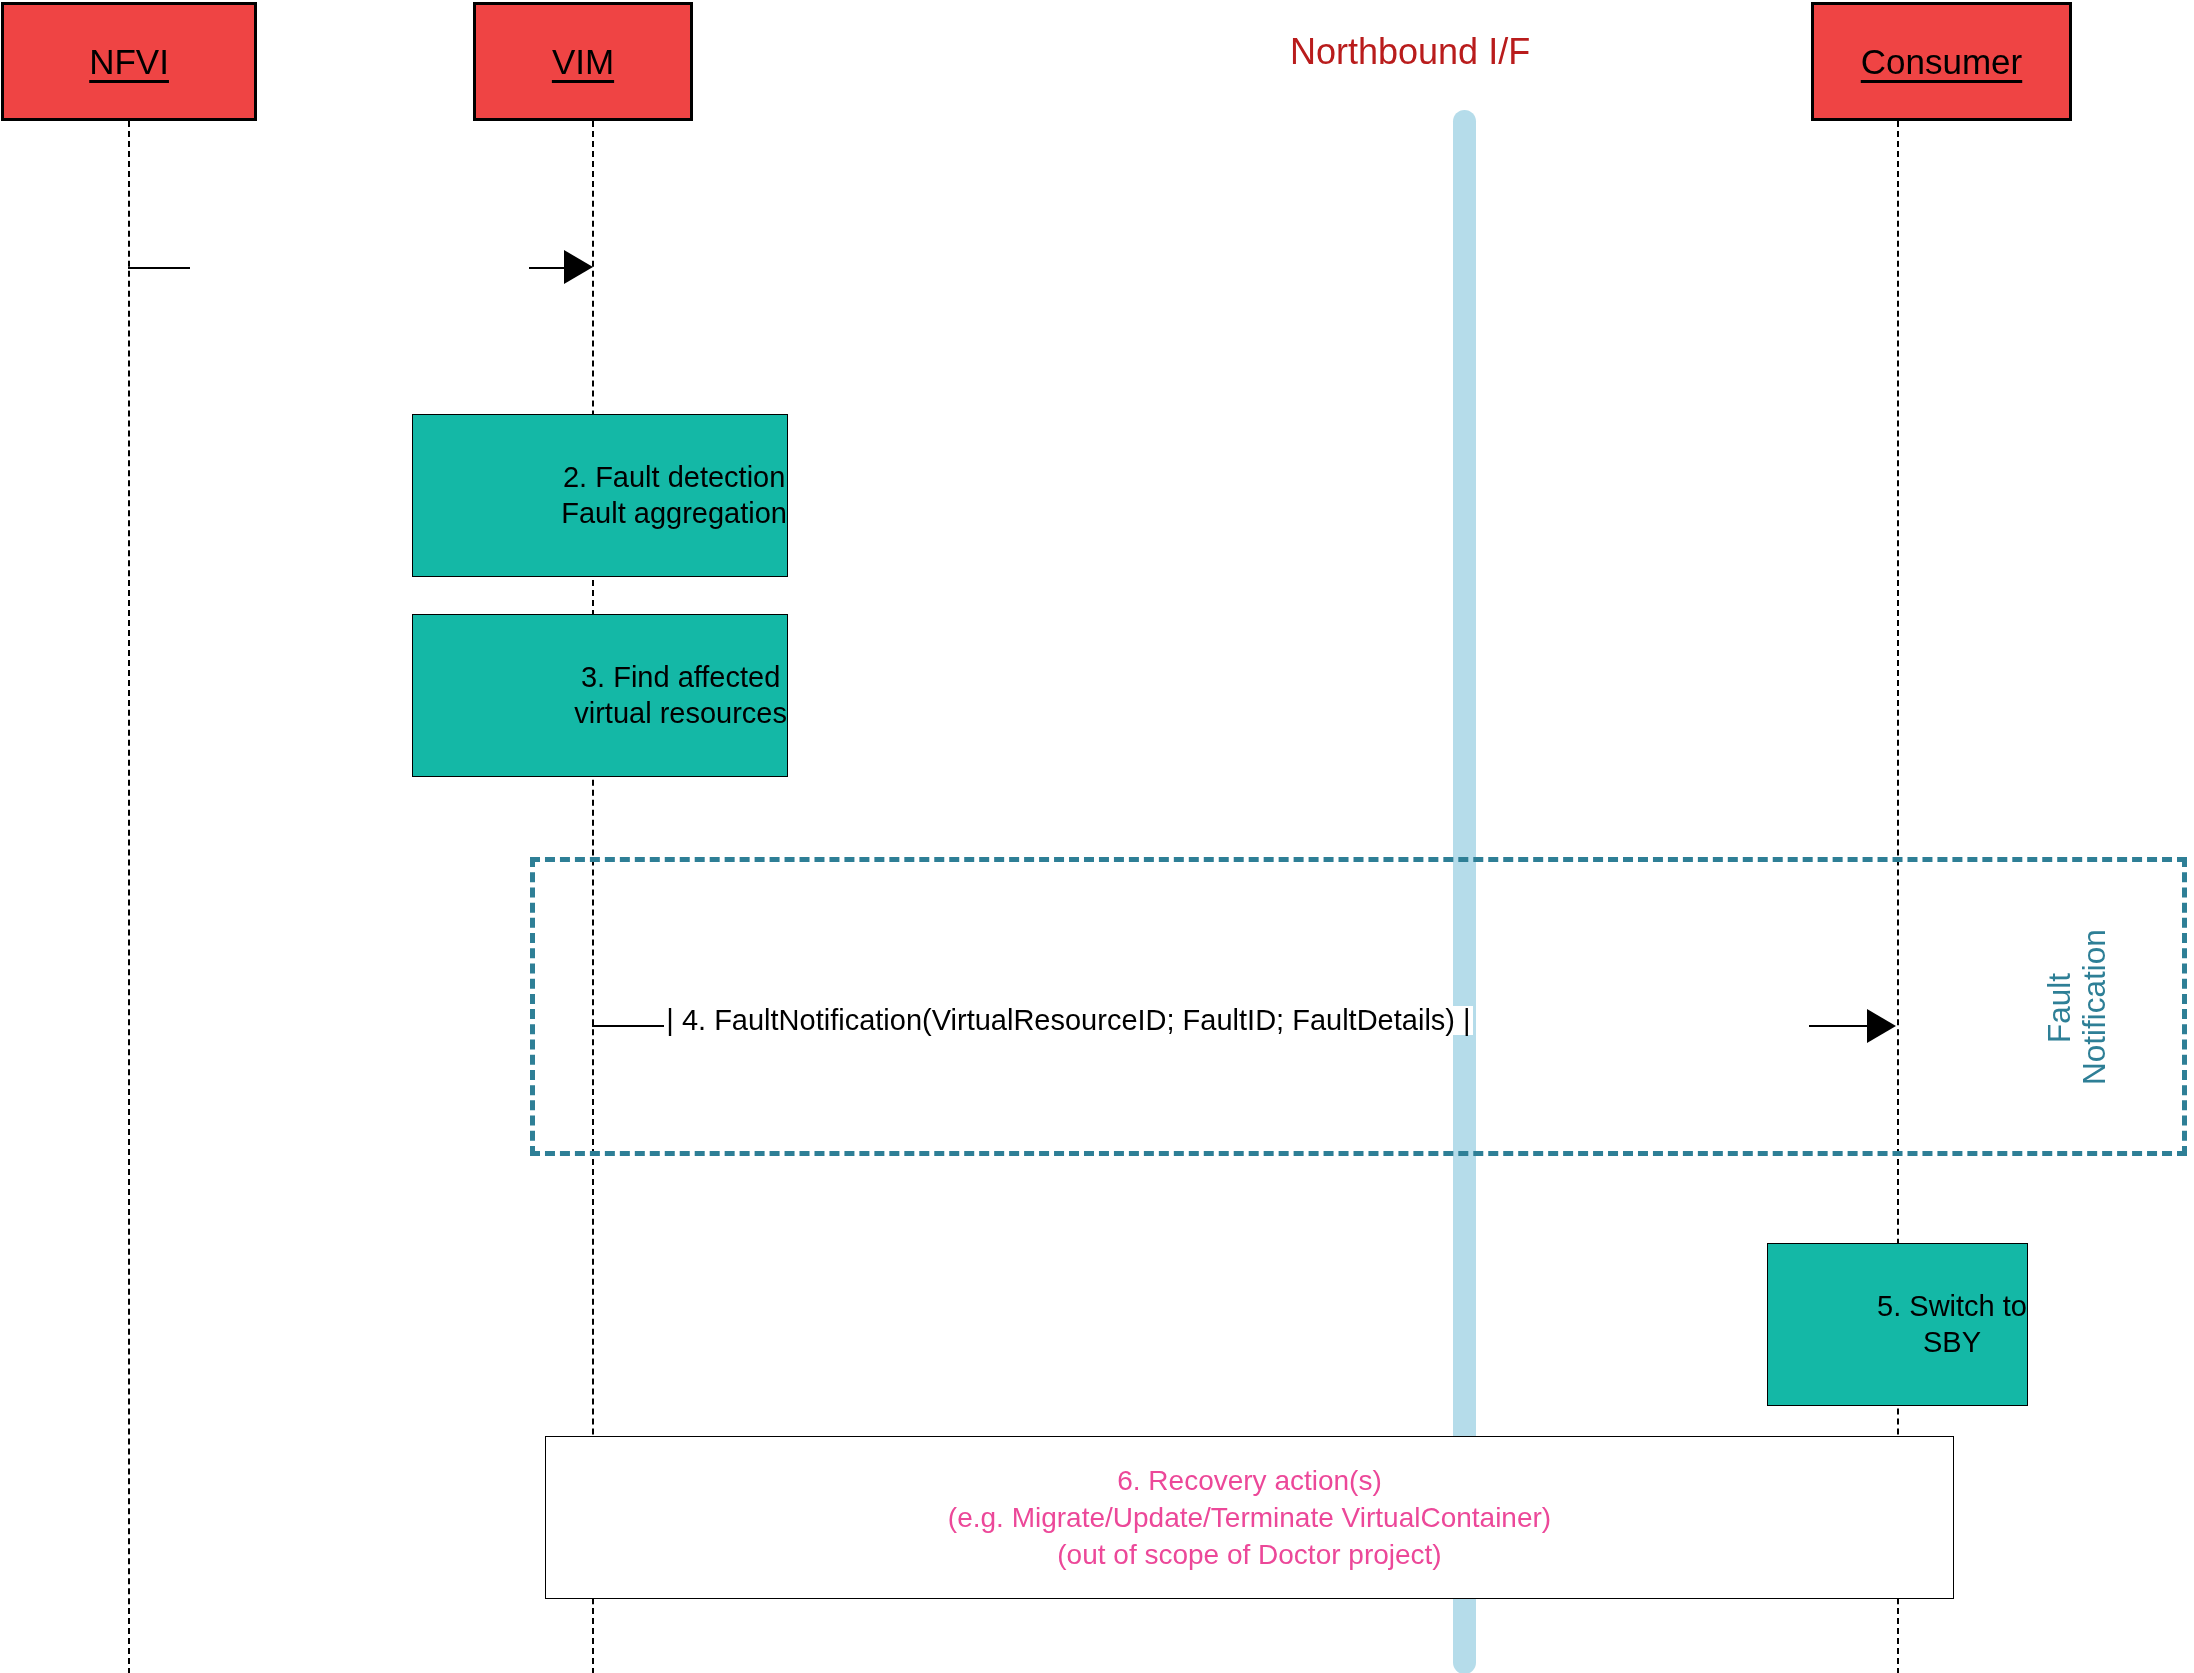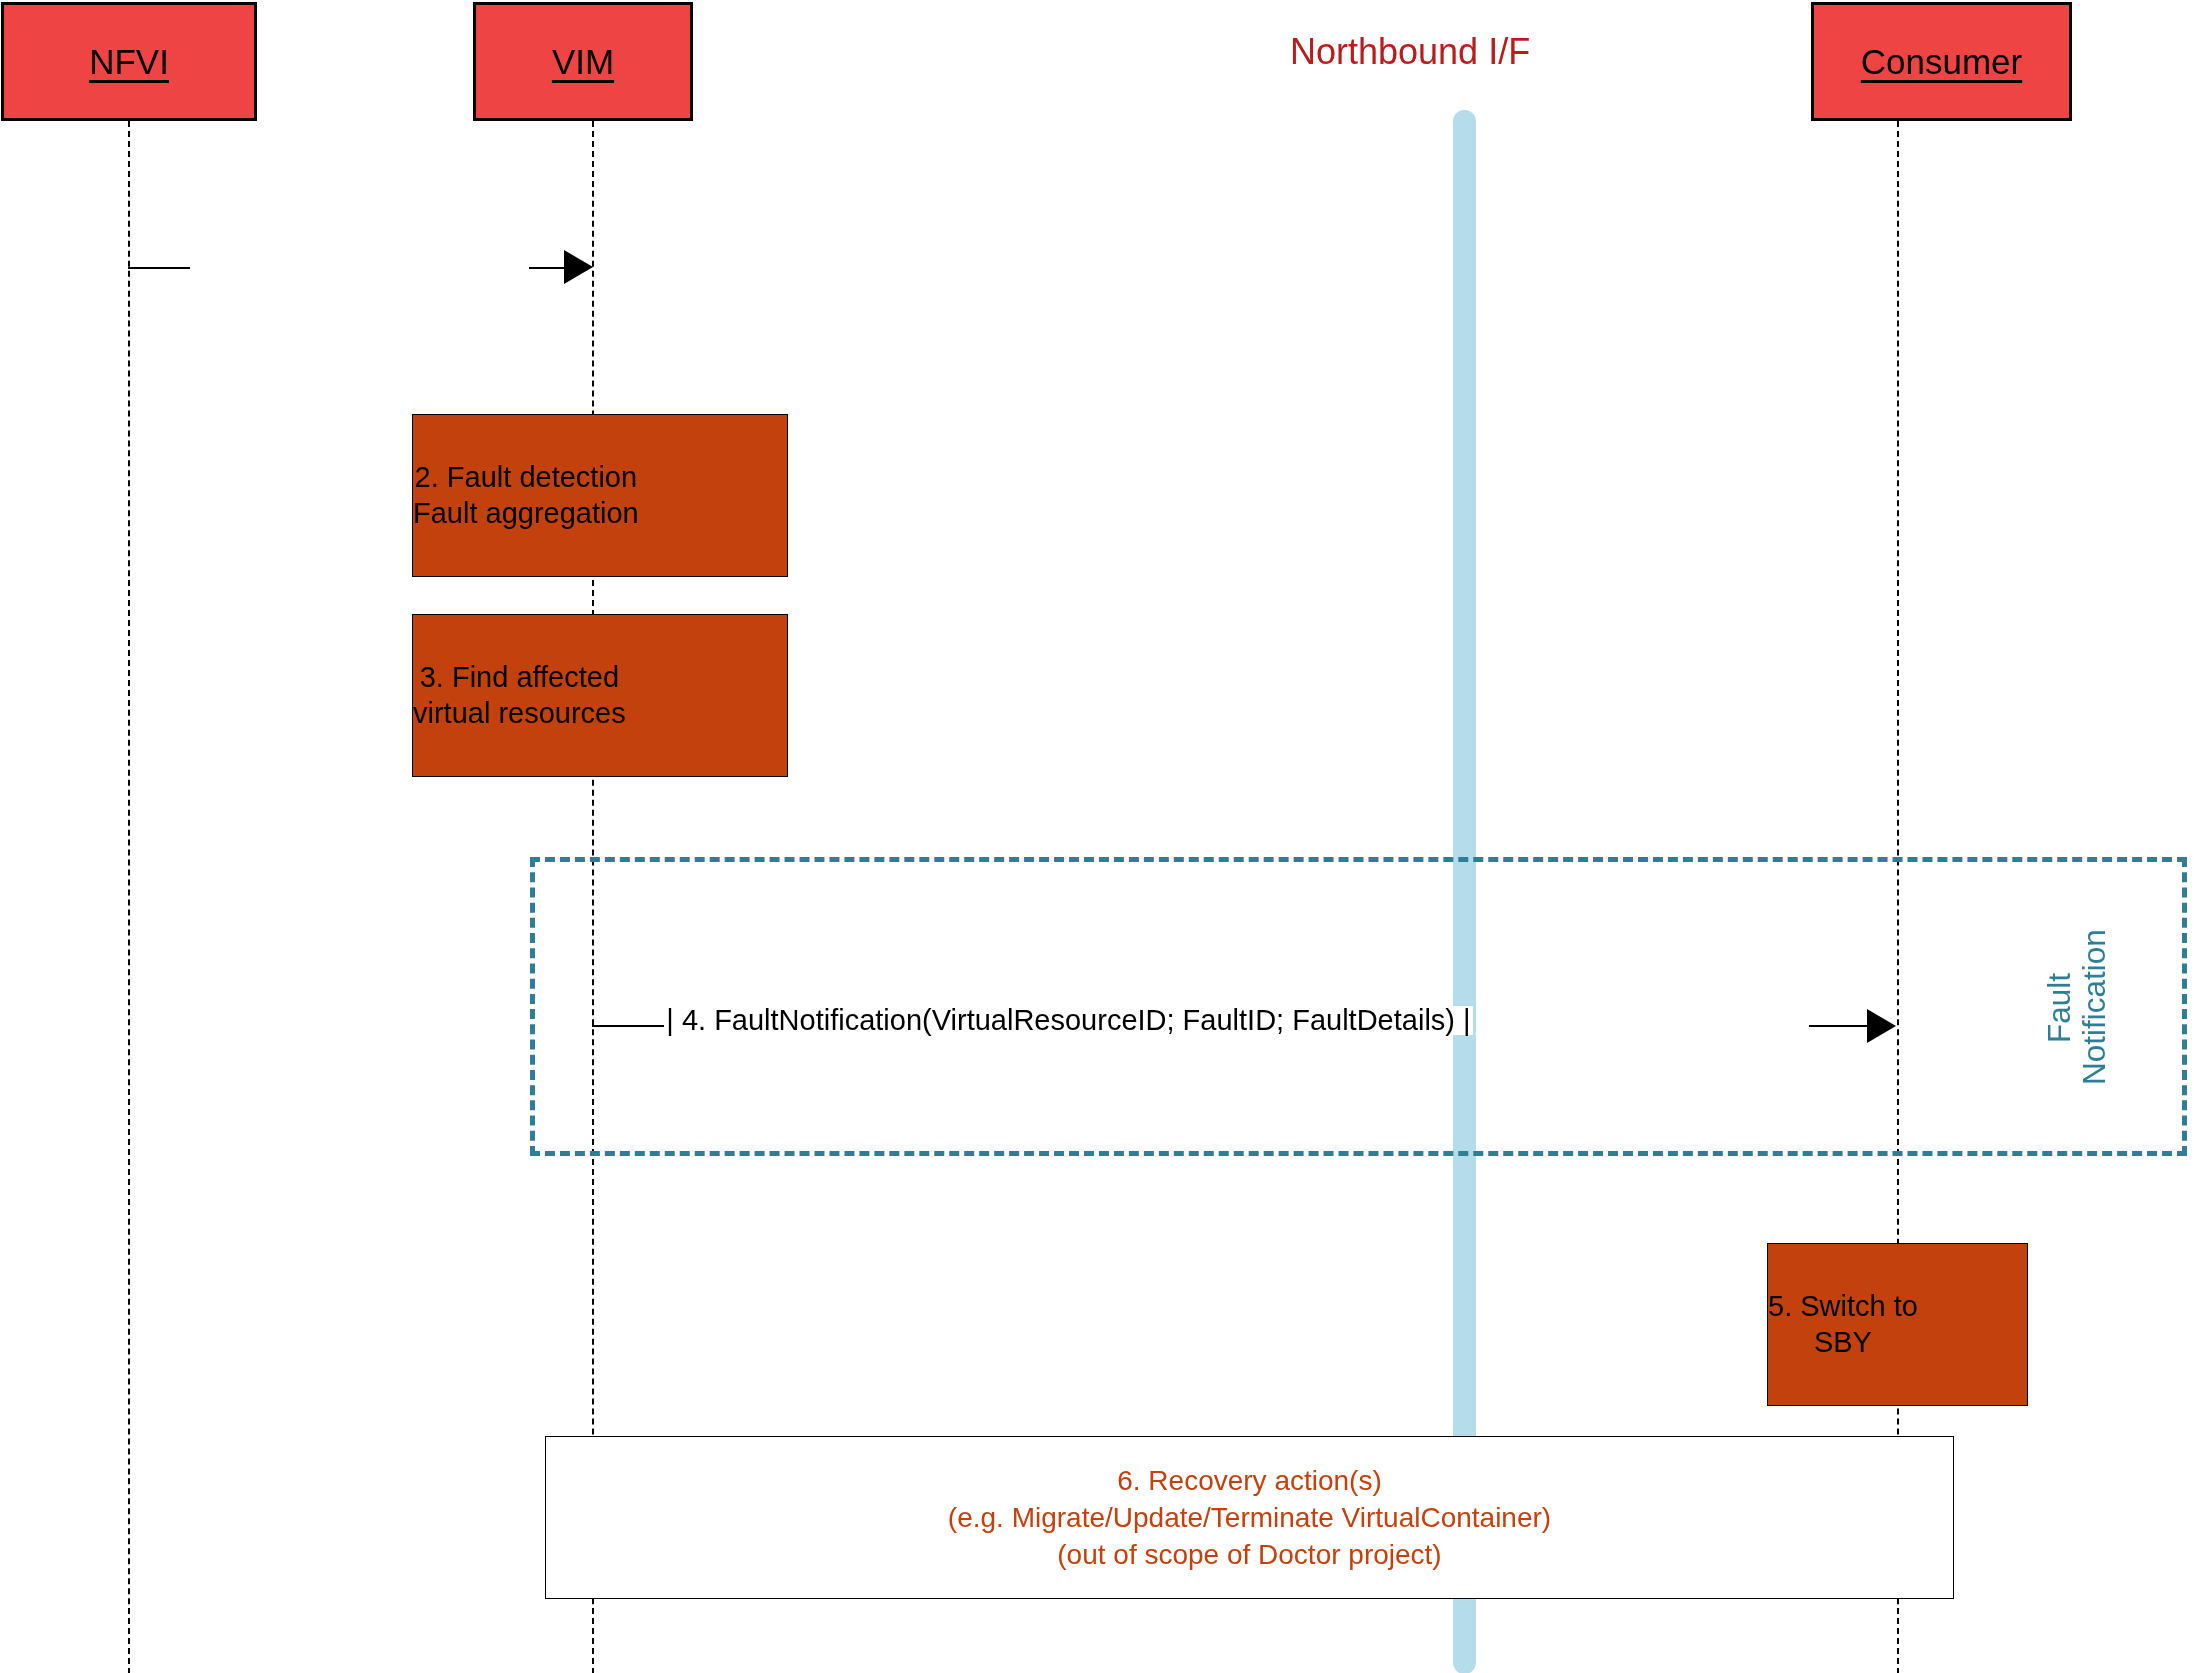--- a/index.html
+++ b/index.html
@@ -57,24 +57,24 @@
     color: #b91c1c;
     white-space: nowrap;
     line-height: 1;
   }
 
   
   .action-box {
     position: absolute;
     box-sizing: border-box;
     border: 1.7px solid #000000;
-    background: #c2410c;
+    background: #14b8a6;
     display: flex;
     align-items: center;
-    justify-content: flex-start;
+    justify-content: flex-end;
     text-align: center;
   }
   .action-text {
     font-size: 29px;
     color: #000000;
     line-height: 1.22;
     white-space: pre-line;
   }
 
   
@@ -83,21 +83,21 @@
     box-sizing: border-box;
     border: 1.7px solid #000000;
     background: #ffffff;
     display: flex;
     align-items: center;
     justify-content: center;
     text-align: center;
   }
   .recovery-text {
     font-size: 28px;
-    color: #c2410c;
+    color: #ec4899;
     line-height: 1.33;
     white-space: pre-line;
   }
 
   
   .msg-line {
     position: absolute;
     height: 0;
     border-top: 2.3px solid #000000;
   }

